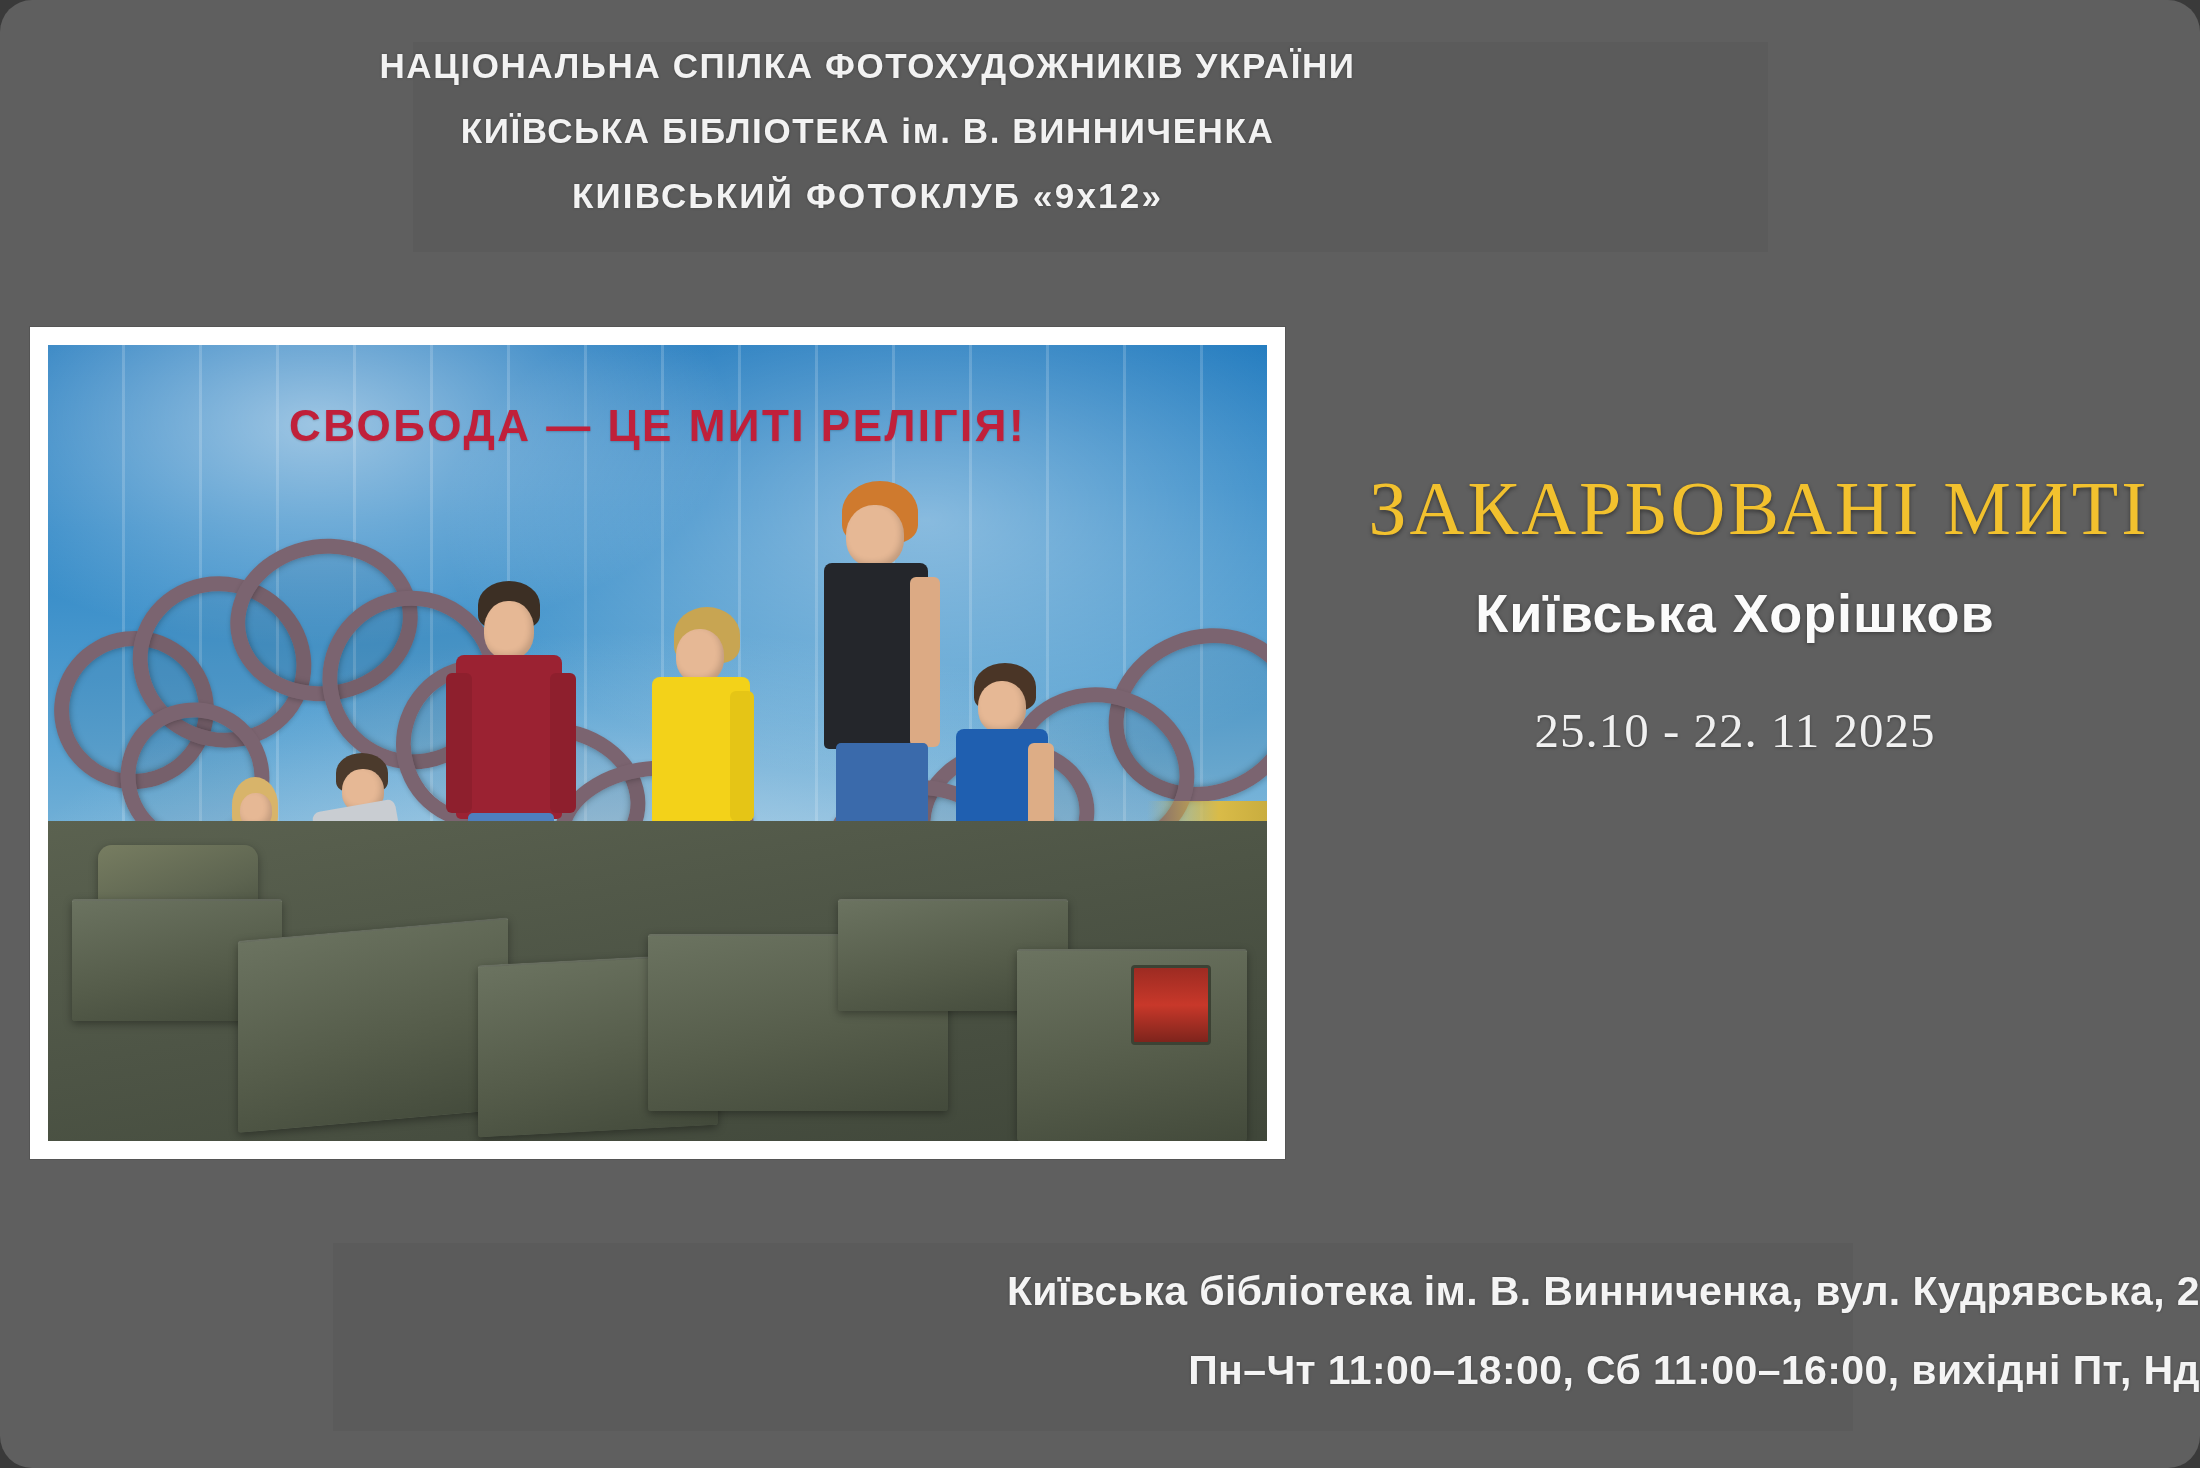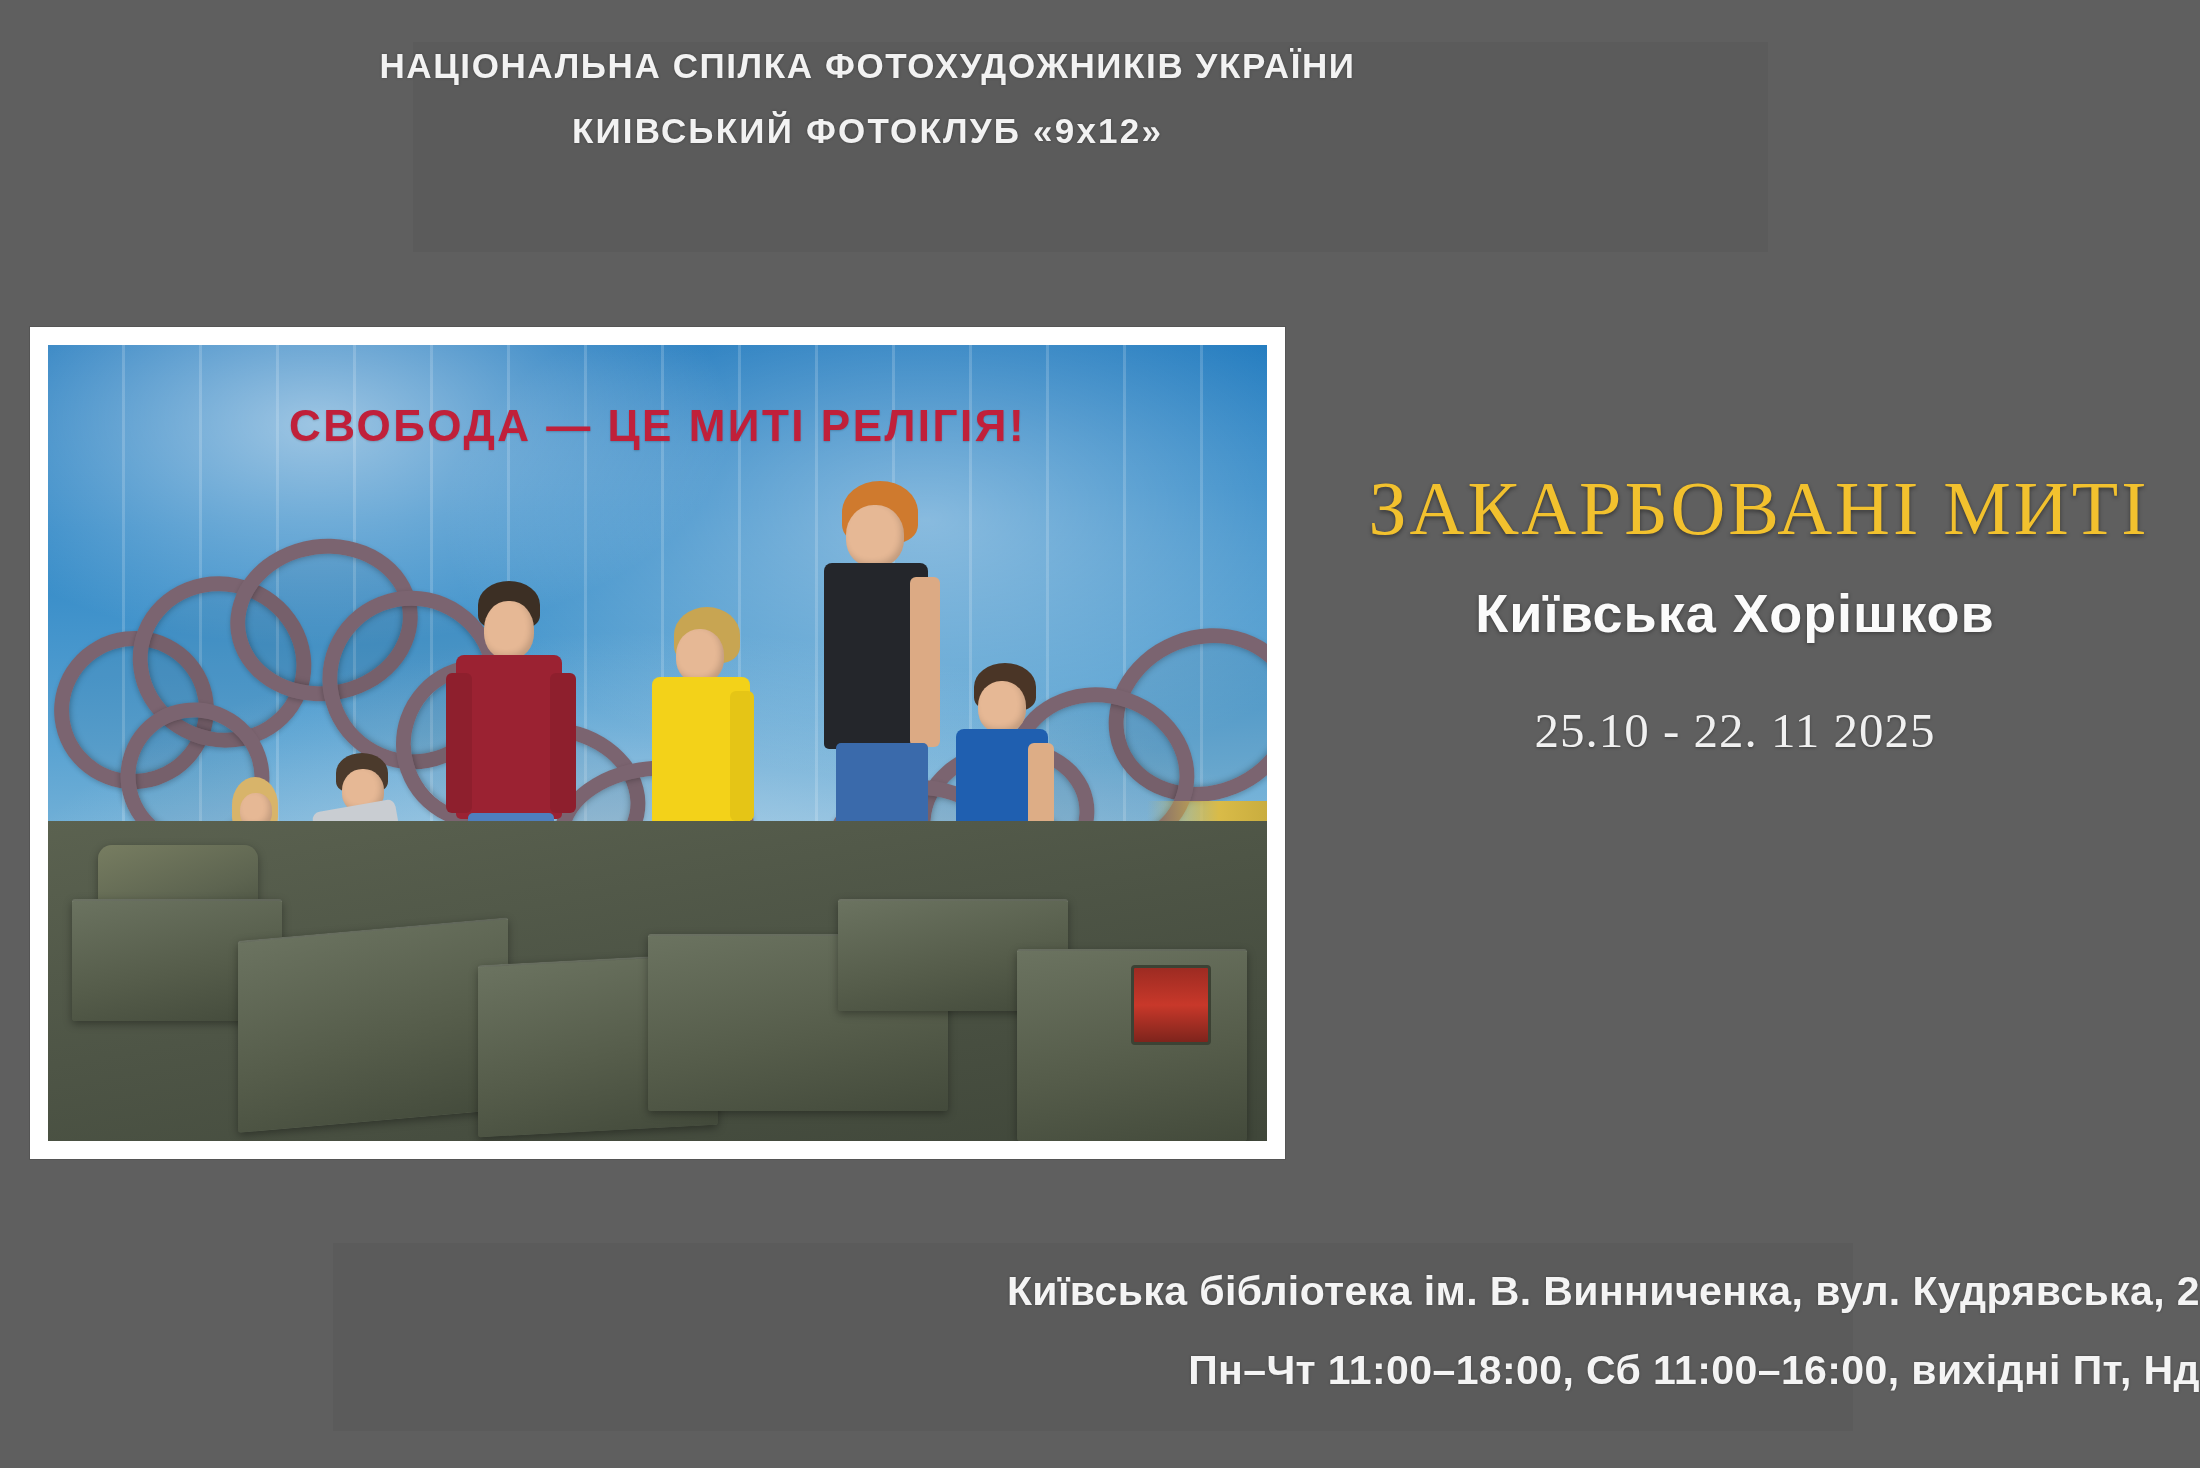--- a/index.html
+++ b/index.html
@@ -7,20 +7,21 @@
     padding: 0;
     background: #3a3a3a;
   }
   #poster {
     position: relative;
     width: 2200px;
     height: 1468px;
     background: #5f5f5f;
     overflow: hidden;
     font-family: "Liberation Sans", sans-serif;
+    border-radius: 32px;
     -webkit-font-smoothing: antialiased;
   }
 
   
   .tone-band {
     position: absolute;
     background: rgba(0,0,0,0.035);
     pointer-events: none;
   }
   #band-header { left: 413px; top: 42px; width: 1355px; height: 210px; }
@@ -229,20 +230,21 @@
 </head>
 <body>
 
 <div id="poster">
 
   <div class="tone-band" id="band-header"></div>
   <div class="tone-band" id="band-footer"></div>
 
   <div id="header">
     <div class="hline">НАЦІОНАЛЬНА СПІЛКА ФОТОХУДОЖНИКІВ УКРАЇНИ</div>
+    <div class="hline">КИЇВСЬКА БІБЛІОТЕКА ім. В. ВИННИЧЕНКА</div>
     <div class="hline">КИІВСЬКИЙ  ФОТОКЛУБ «9х12»</div>
   </div>
 
   <div id="photo-frame">
     <div id="photo">
 
       <div class="sky"></div>
       <div class="seams"></div>
 
       <div class="chain" id="chain-left">

